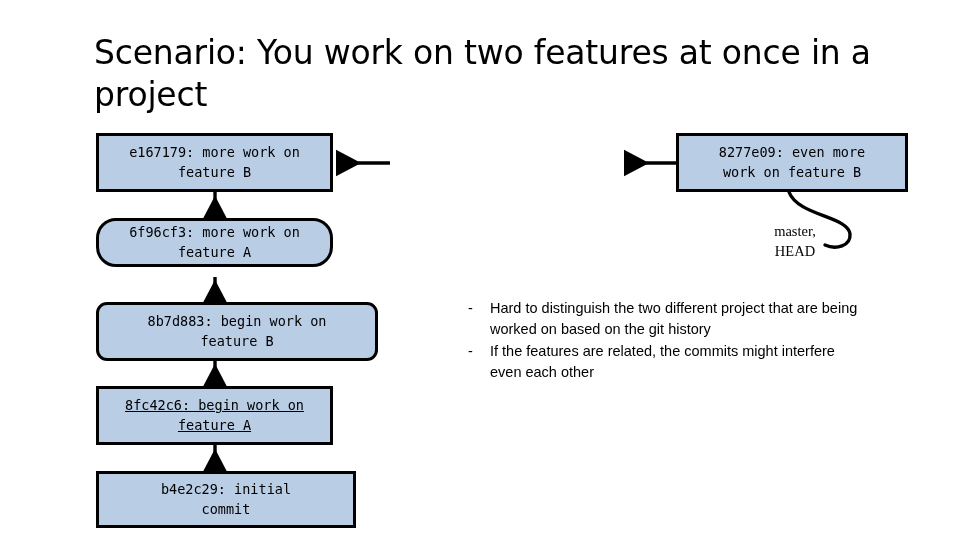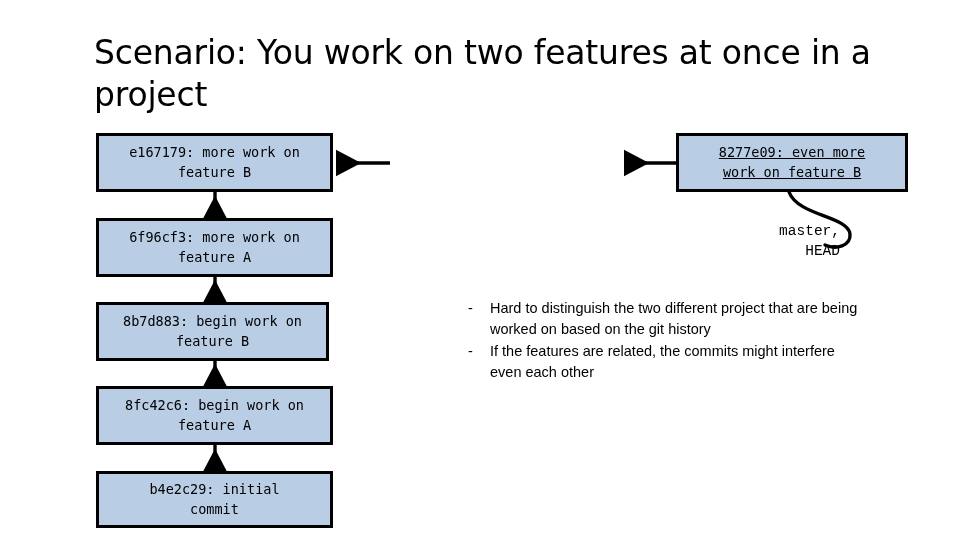--- a/index.html
+++ b/index.html
@@ -54,25 +54,25 @@
     top: 0;
     width: 960px;
     height: 540px;
     pointer-events: none;
   }
   .branch-label {
     position: absolute;
     left: 722px;
     top: 222px;
     width: 90px;
-    text-align: right;
+    text-align: center;
     font-size: 14.5px;
     line-height: 1.35;
     color: #000000;
-    font-family: Liberation Mono, monospace;
+    font-family: Liberation Serif, serif;
     white-space: pre-line;
   }
   .bullets {
     position: absolute;
     left: 440px;
     top: 298px;
     width: 400px;
     font-size: 14.5px;
     line-height: 1.45;
     color: #000000;
@@ -123,41 +123,41 @@
 
     <path d="M 761 192 C 770 216, 820 216, 822 234 C 823 246, 808 250, 797 245" fill="none" stroke="#000000" stroke-width="3.4" stroke-linecap="round"></path>
   </svg>
 
   <div class="commit-box" style="left:68px; top:133px; width:237px; height:59px;">
     <span>e167179: more work on
 feature B</span>
   </div>
 
 
-  <div class="commit-box" style="left:648px; top:133px; width:232px; height:59px;text-decoration:underline;">
+  <div class="commit-box" style="left:648px; top:133px; width:232px; height:59px;">
     <span>8277e09: even more
 work on feature B</span>
   </div>
 
-  <div class="commit-box" style="left:68px; top:218px; width:237px; height:59px;">
+  <div class="commit-box" style="left:68px; top:218px; width:237px; height:49px;border-radius:20px;">
     <span>6f96cf3: more work on
 feature A</span>
   </div>
 
-  <div class="commit-box" style="left:68px; top:302px; width:233px; height:59px;">
+  <div class="commit-box" style="left:68px; top:302px; width:282px; height:59px;border-radius:11px;">
     <span>8b7d883: begin work on
 feature B</span>
   </div>
 
-  <div class="commit-box" style="left:68px; top:386px; width:237px; height:59px;">
+  <div class="commit-box" style="left:68px; top:386px; width:237px; height:59px;text-decoration:underline;">
     <span>8fc42c6: begin work on
 feature A</span>
   </div>
 
-  <div class="commit-box" style="left:68px; top:471px; width:237px; height:57px;">
+  <div class="commit-box" style="left:68px; top:471px; width:260px; height:57px;">
     <span>b4e2c29: initial
 commit</span>
   </div>
 
   <div class="branch-label">master,
 HEAD</div>
 
   <div class="bullets">
     <div class="bullet-row">
       <span class="bullet-mark">-</span>

